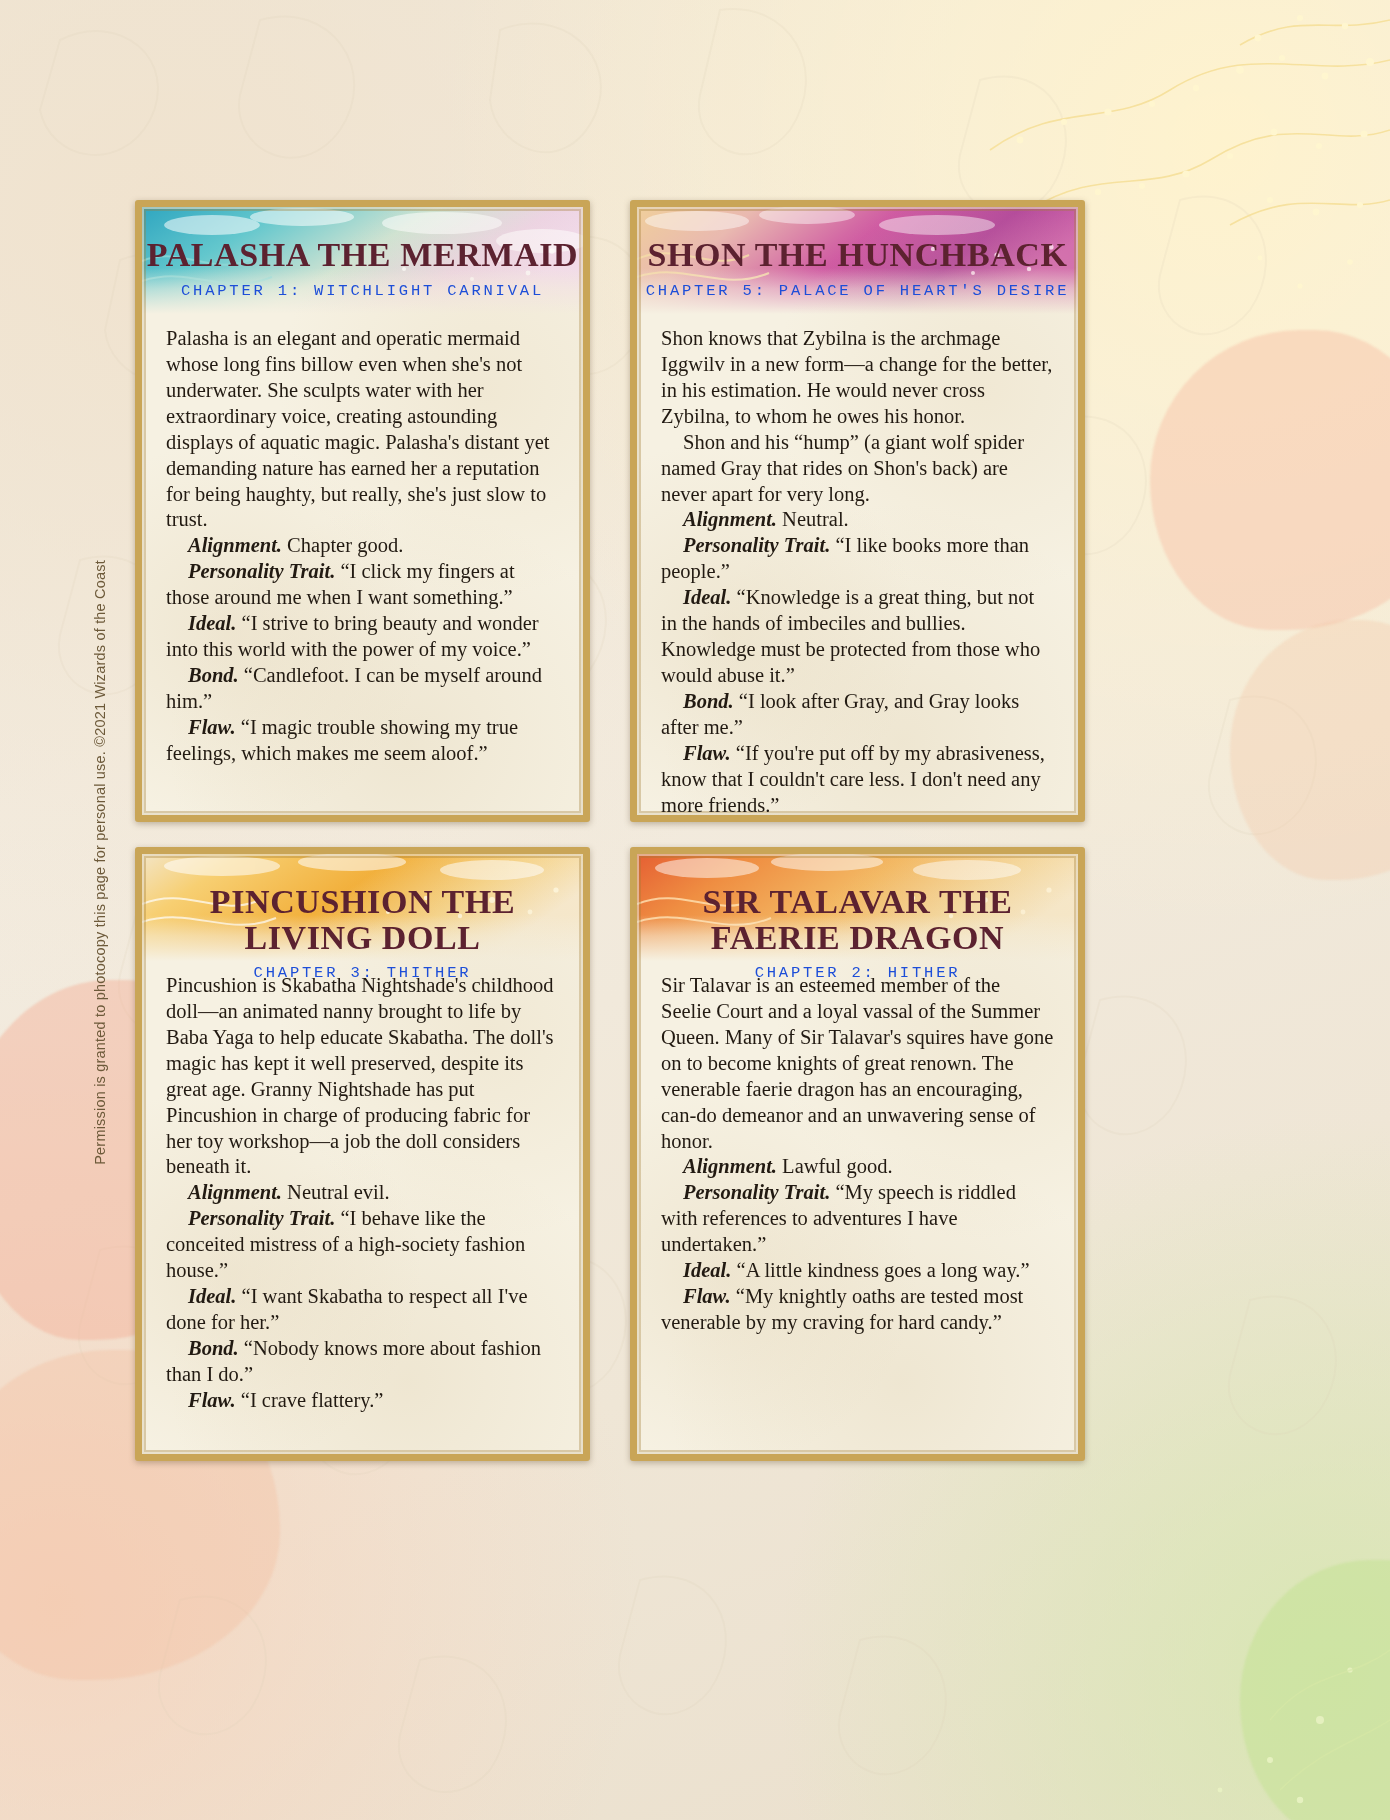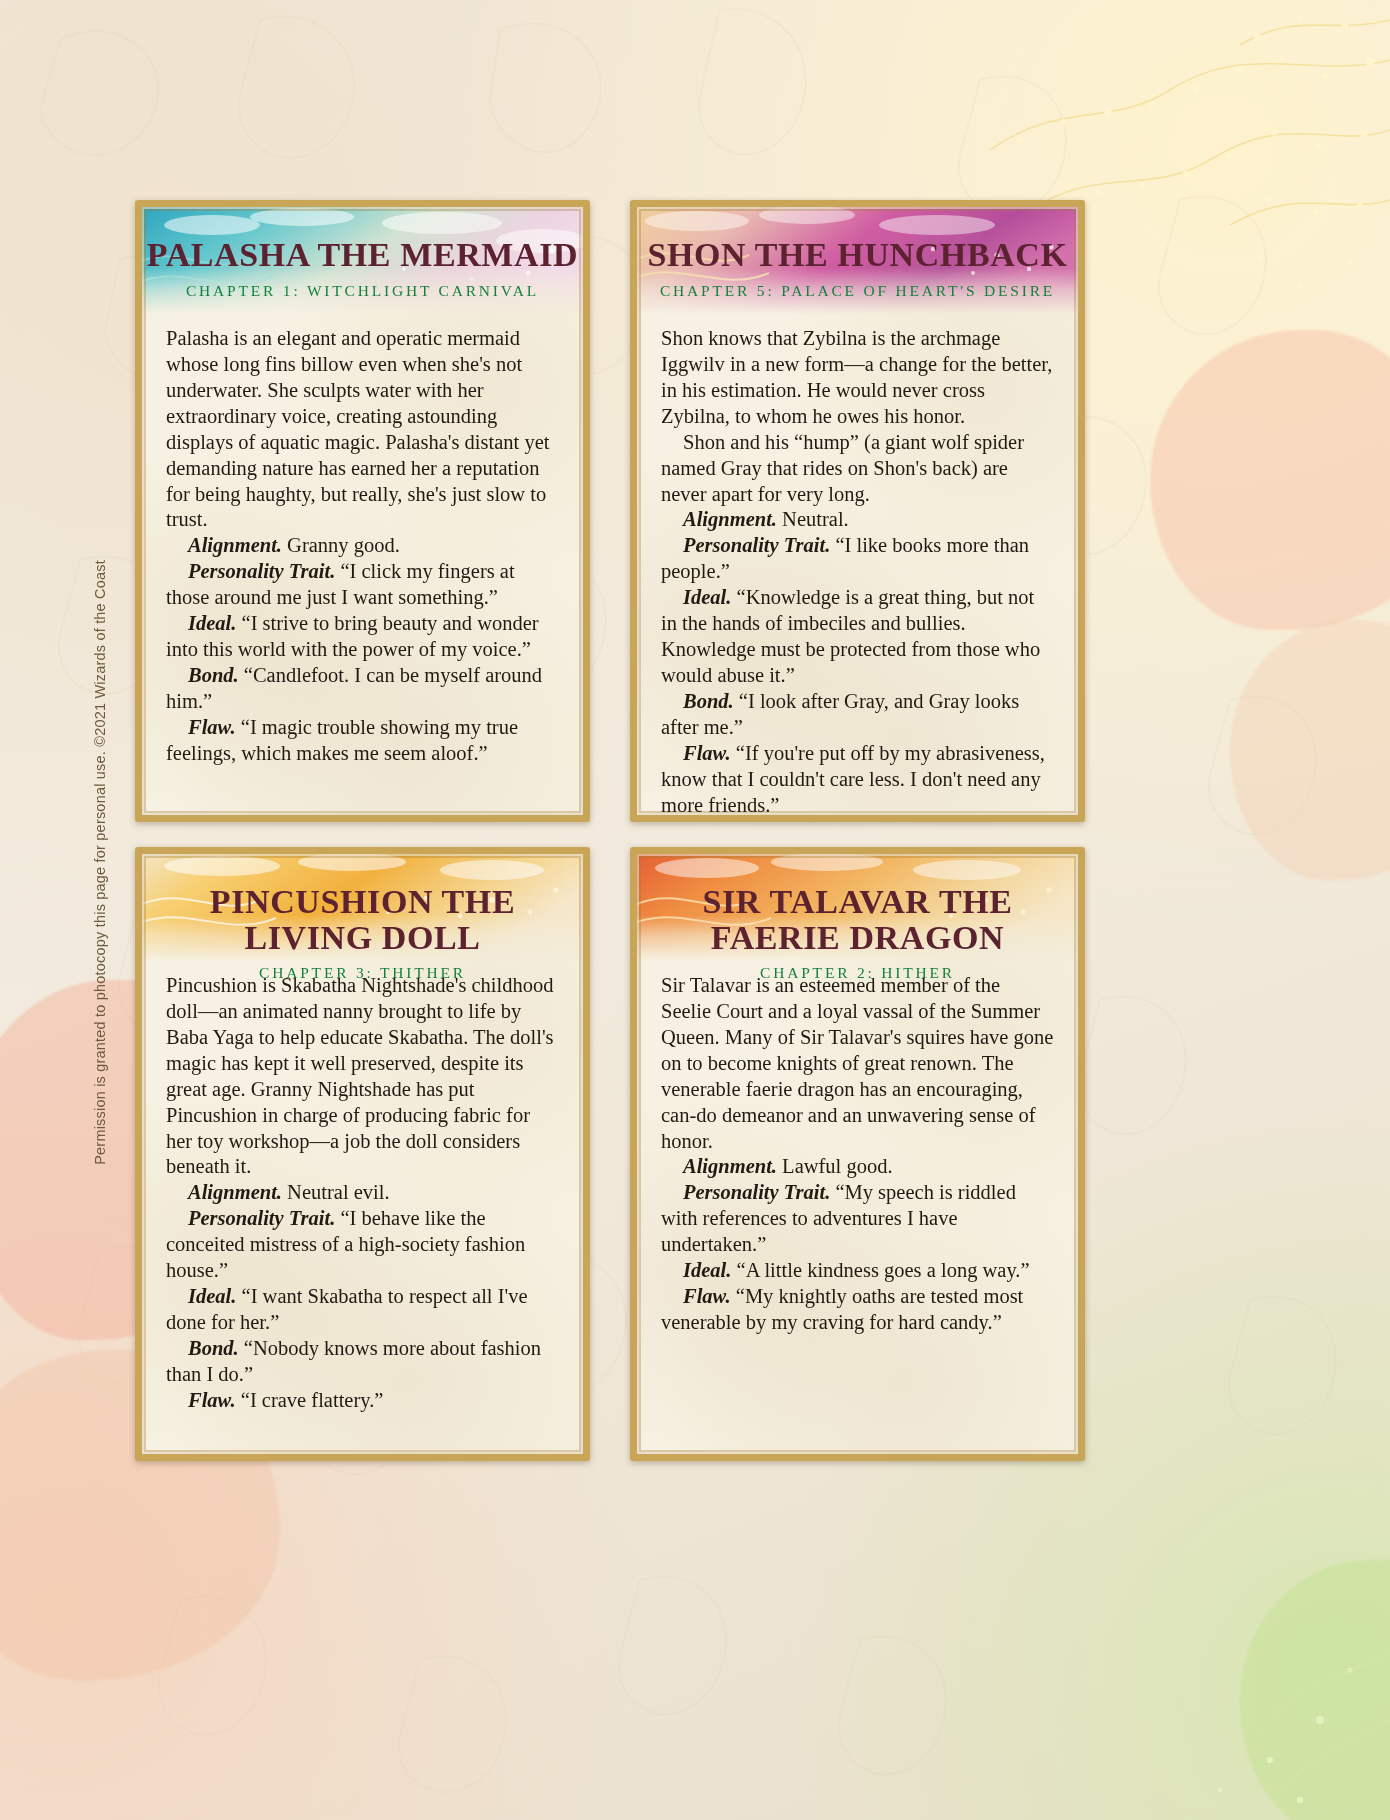--- a/index.html
+++ b/index.html
@@ -131,24 +131,24 @@
     font-weight: bold;
     font-size: 34px;
     letter-spacing: 0.6px;
     color: #5c2230;
     text-transform: uppercase;
     font-variant: small-caps;
     line-height: 1.05;
   }
   .card-subtitle {
     margin-top: 9px;
-    font-family: Liberation Serif, serif;
+    font-family: Liberation Mono, monospace;
     font-size: 15.5px;
     letter-spacing: 2.8px;
-    color: #15803d;
+    color: #1d4ed8;
     text-transform: uppercase;
     text-align: center;
   }
 
   .card-body {
     position: relative;
     z-index: 2;
     padding: 12px 24px 20px 24px;
     font-size: 20.5px;
     line-height: 1.265;
@@ -310,22 +310,22 @@
       </div>
       <div class="header-fade"></div>
       <div class="header-text">
         <div class="card-title">Palasha the Mermaid</div>
         <div class="card-subtitle">Chapter 1: Witchlight Carnival</div>
       </div>
     </div>
     <div class="paper-texture"></div>
     <div class="card-body">
       <p>Palasha is an elegant and operatic mermaid whose long fins billow even when she's not underwater. She sculpts water with her extraordinary voice, creating astounding displays of aquatic magic. Palasha's distant yet demanding nature has earned her a reputation for being haughty, but really, she's just slow to trust.</p>
-      <p class="indent"><span class="lbl">Alignment.</span> <span>Granny good.</span></p>
-      <p class="indent"><span class="lbl">Personality Trait.</span> <span>“I click my fingers at those around me just I want something.”</span></p>
+      <p class="indent"><span class="lbl">Alignment.</span> <span>Chapter good.</span></p>
+      <p class="indent"><span class="lbl">Personality Trait.</span> <span>“I click my fingers at those around me when I want something.”</span></p>
       <p class="indent"><span class="lbl">Ideal.</span> <span>“I strive to bring beauty and wonder into this world with the power of my voice.”</span></p>
       <p class="indent"><span class="lbl">Bond.</span> <span>“Candlefoot. I can be myself around him.”</span></p>
       <p class="indent"><span class="lbl">Flaw.</span> <span>“I magic trouble showing my true feelings, which makes me seem aloof.”</span></p>
     </div>
     <div class="card-outer-edge"></div>
   </div>
 
   <div class="card card-b">
     <div class="card-header">
       <div class="header-art">

